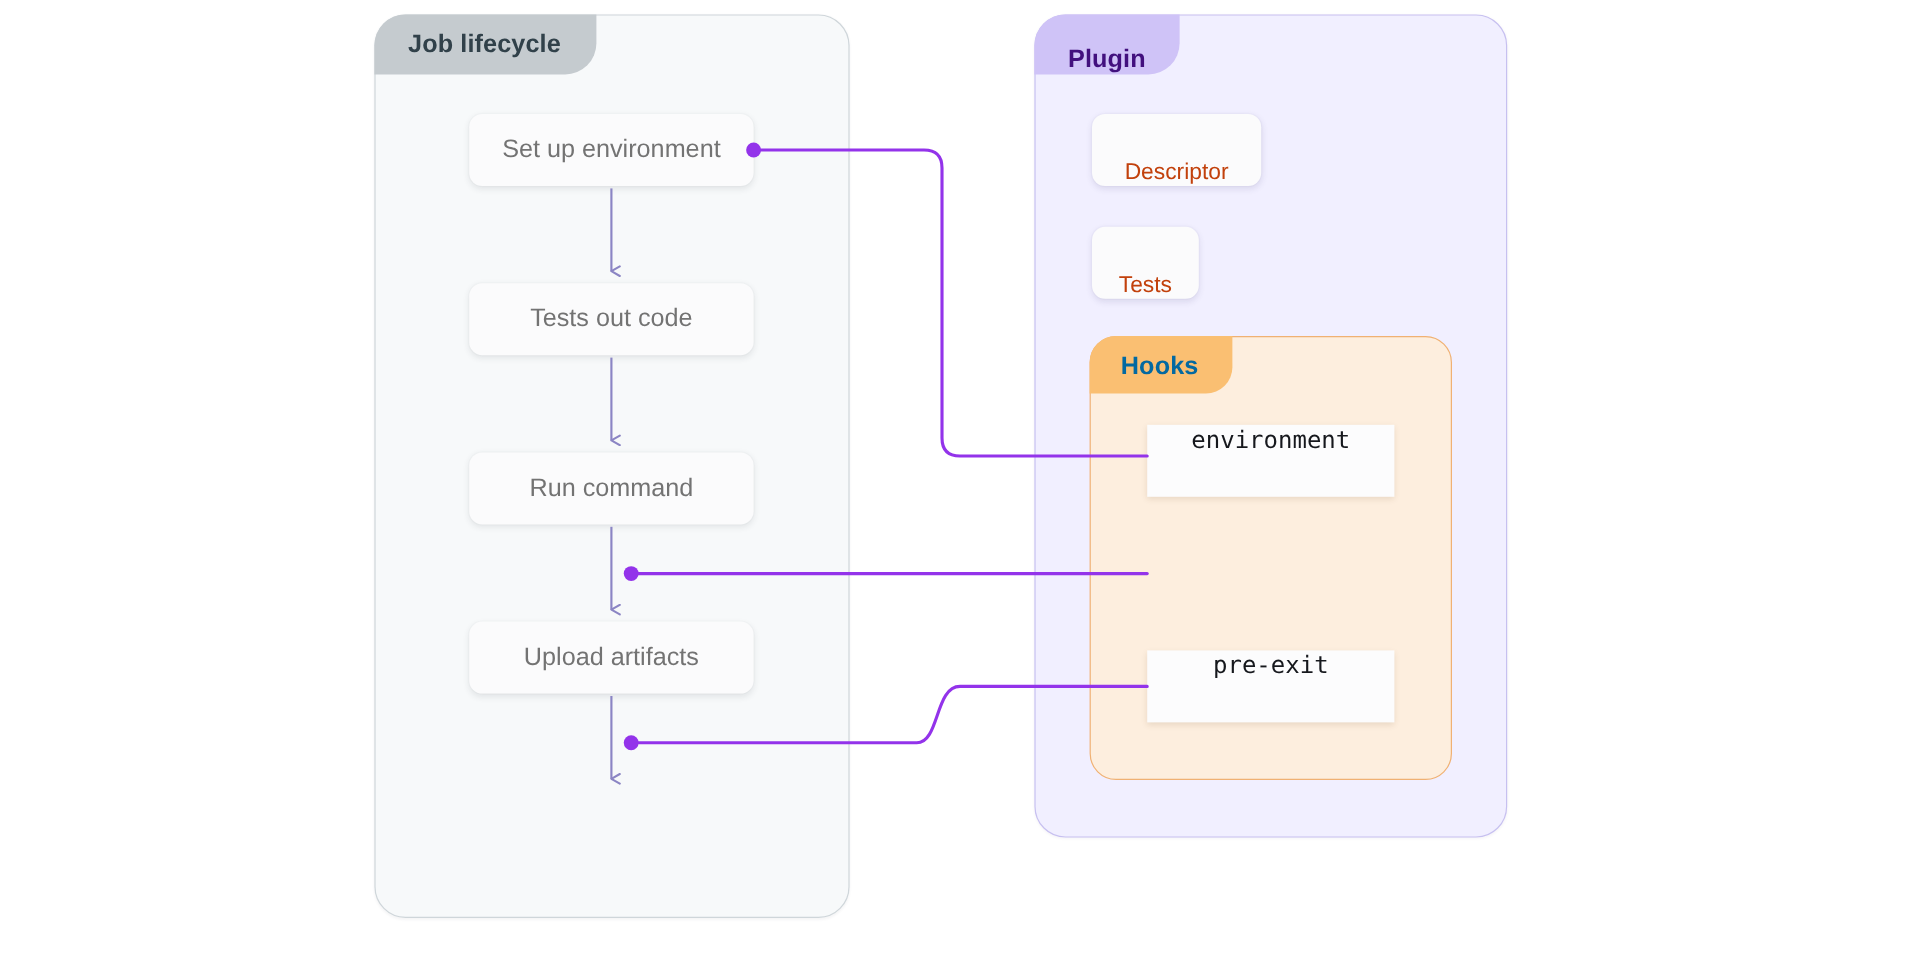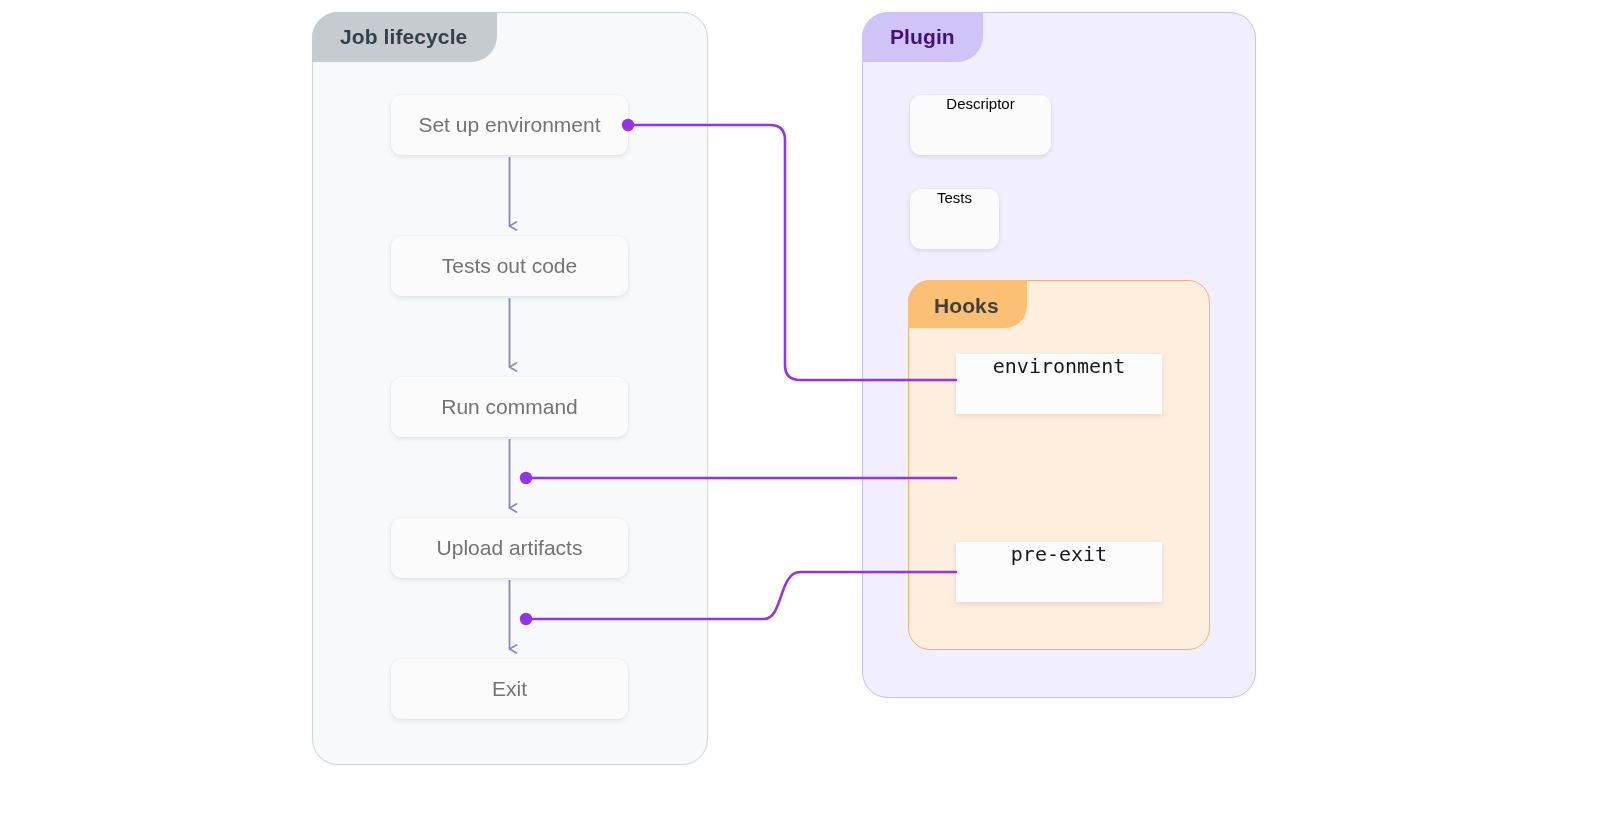--- a/index.html
+++ b/index.html
@@ -77,28 +77,29 @@
   }
   .tab-plugin {
     left: 862px;
     top: 12px;
     height: 50px;
     padding: 0 28px 0 28px;
     background: #cfc3f7;
     color: #42107e;
     font-size: 21px;
     border-radius: 26px 0 26px 0;
+    align-items: flex-end;
   }
   .tab-hooks {
     left: 908px;
     top: 280px;
     height: 48px;
     padding: 4px 28px 0 26px;
     background: #fabf72;
-    color: #404040;
+    color: #0369a1;
     font-size: 21px;
     border-radius: 22px 0 22px 0;
   }
 
   
   .step {
     position: absolute;
     box-sizing: border-box;
     left: 391px;
     width: 237px;
@@ -114,24 +115,24 @@
   }
 
   
   .pluginbox {
     position: absolute;
     box-sizing: border-box;
     height: 60px;
     background: #fbfbfc;
     border-radius: 11px;
     display: flex;
-    align-items: flex-start;
+    align-items: flex-end;
     justify-content: center;
-    font-size: 15px;
-    color: #000000;
+    font-size: 19px;
+    color: #c2410c;
     box-shadow: 0 2px 5px rgba(60,50,110,.12), 0 0 0 1px rgba(60,50,110,.02);
   }
 
   
   .hookbox {
     position: absolute;
     box-sizing: border-box;
     left: 956px;
     width: 206px;
     height: 60px;
@@ -168,23 +169,20 @@
     <span>Set up environment</span>
   </div>
   <div class="step" style="top:236px">
     <span>Tests out code</span>
   </div>
   <div class="step" style="top:518px">
     <span>Upload artifacts</span>
   </div>
   <div class="step" style="top:377px">
     <span>Run command</span>
-  </div>
-  <div class="step" style="top:659px">
-    <span>Exit</span>
   </div>
 
   <div class="panel panel-plugin"></div>
   <div class="tab tab-plugin">
     <span>Plugin</span>
   </div>
 
   <div class="pluginbox" style="left:910px; top:95px; width:141px;">
     <span>Descriptor</span>
   </div>

